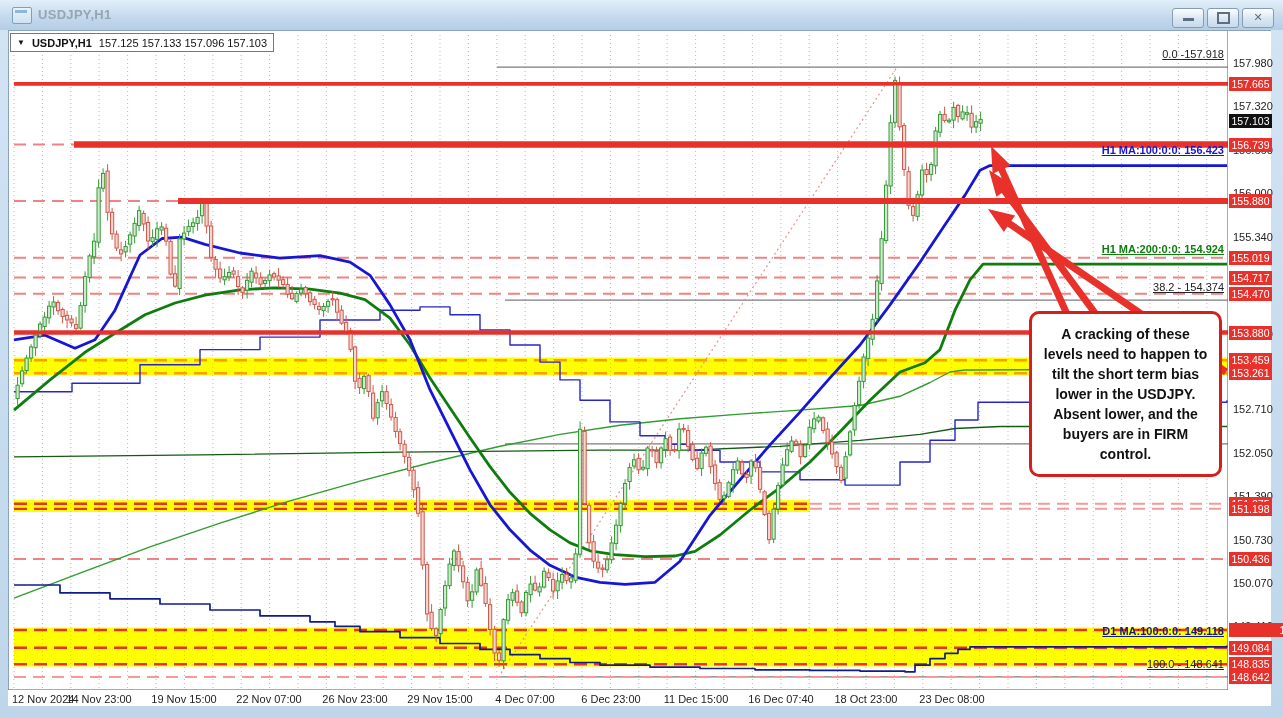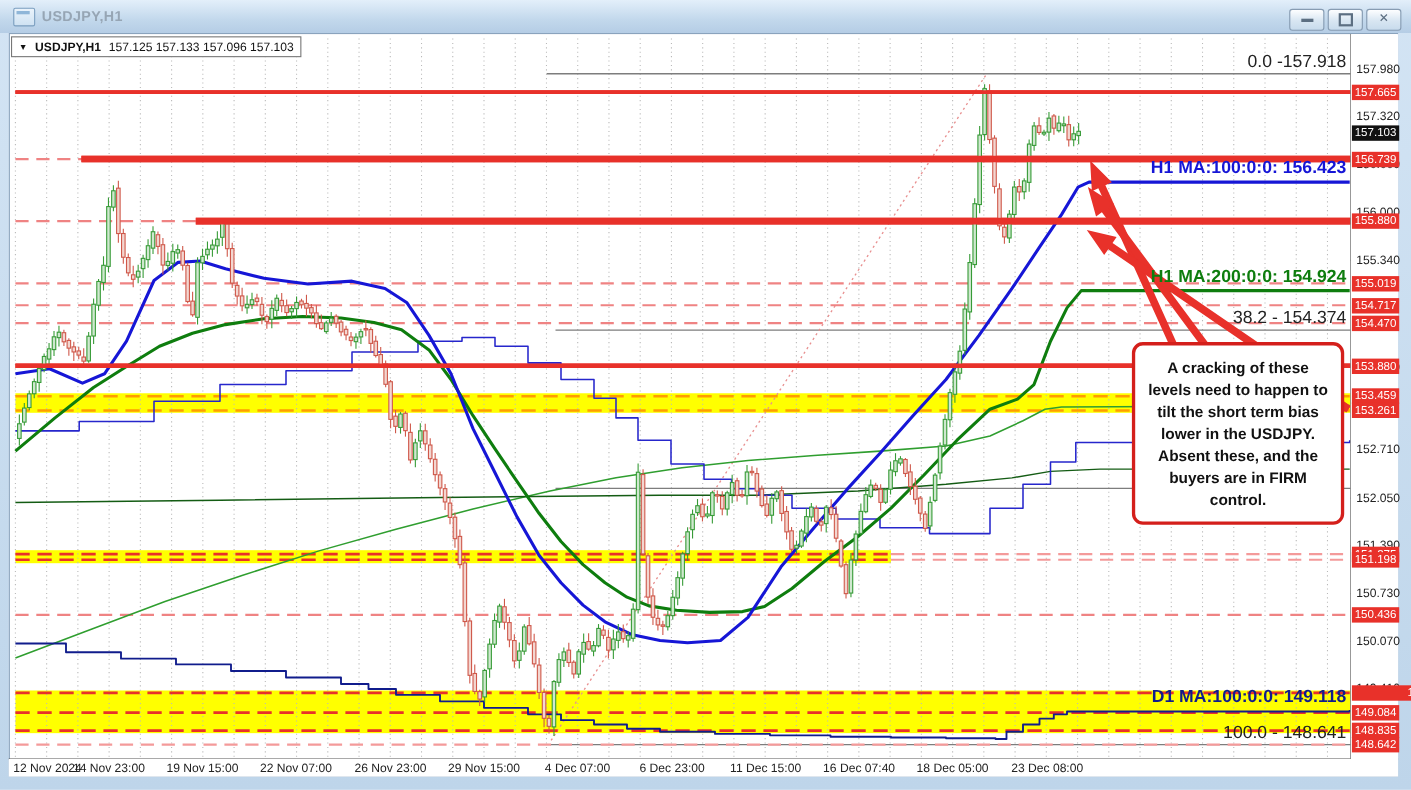--- a/index.html
+++ b/index.html
@@ -20,21 +20,21 @@
   #chartwin{position:absolute;left:8px;top:30px;width:1263px;height:676px;background:#fff;
     border:1px solid #8aa3bd;box-sizing:border-box;}
   #plot-svg{position:absolute;left:0;top:0;}
   #ohlc-box{position:absolute;left:10px;top:33px;height:17px;border:1px solid #777;background:#fff;
     display:flex;align-items:center;gap:7px;padding:0 6px;font-size:11px;color:#111;z-index:30;}
   #ohlc-box .tri{font-size:8px;color:#111;}
   #ohlc-box b{font-weight:bold;}
   .axis-tick-label{position:absolute;left:1233px;width:46px;height:12px;font-size:11px;color:#222;z-index:12;}
   .price-badge{position:absolute;left:1229px;width:43px;height:14px;font-size:10.5px;color:#fff;
     text-align:center;line-height:14px;z-index:14;}
-  .right-anno{position:absolute;height:13px;font-size:16px;text-align:right;z-index:13;white-space:nowrap;}
+  .right-anno{position:absolute;height:13px;font-size:11px;text-align:right;z-index:13;white-space:nowrap;text-decoration:underline;}
   .time-label{position:absolute;top:693px;height:13px;font-size:11px;color:#222;z-index:12;white-space:nowrap;}
   #anno-box{position:absolute;left:1029px;top:311px;width:193px;height:166px;background:#fff;
     border:3px solid #d41f1b;border-radius:10px;z-index:40;display:flex;flex-direction:column;
     justify-content:center;box-sizing:border-box;padding:4px 6px;}
   #anno-box .al{font-size:14px;line-height:20px;font-weight:bold;color:#111;text-align:center;}
   #timeaxis{position:absolute;left:8px;top:690px;width:1263px;height:16px;background:#fff;z-index:10;}
   #priceaxis{position:absolute;left:1228px;top:31px;width:43px;height:659px;background:#fff;z-index:10;}
 </style>
 </head>
 <body>
@@ -646,26 +646,26 @@
       <div class="time-label" style="top: 693px; left: 12px;">12 Nov 2024</div>
       <div class="time-label" style="top: 693px; left: 59px; width: 80px; text-align: center;">14 Nov 23:00</div>
       <div class="time-label" style="top: 693px; left: 144px; width: 80px; text-align: center;">19 Nov 15:00</div>
       <div class="time-label" style="top: 693px; left: 229px; width: 80px; text-align: center;">22 Nov 07:00</div>
       <div class="time-label" style="top: 693px; left: 315px; width: 80px; text-align: center;">26 Nov 23:00</div>
       <div class="time-label" style="top: 693px; left: 400px; width: 80px; text-align: center;">29 Nov 15:00</div>
       <div class="time-label" style="top: 693px; left: 485px; width: 80px; text-align: center;">4 Dec 07:00</div>
       <div class="time-label" style="top: 693px; left: 571px; width: 80px; text-align: center;">6 Dec 23:00</div>
       <div class="time-label" style="top: 693px; left: 656px; width: 80px; text-align: center;">11 Dec 15:00</div>
       <div class="time-label" style="top: 693px; left: 741px; width: 80px; text-align: center;">16 Dec 07:40</div>
-      <div class="time-label" style="top: 693px; left: 826px; width: 80px; text-align: center;">18 Dec 05:00</div>
+      <div class="time-label" style="top: 693px; left: 826px; width: 80px; text-align: center;">18 Oct 23:00</div>
       <div class="time-label" style="top: 693px; left: 912px; width: 80px; text-align: center;">23 Dec 08:00</div>
     </div>
 
   <div id="anno-box">
       <div class="al">A cracking of these</div>
       <div class="al">levels need to happen to</div>
       <div class="al">tilt the short term bias</div>
       <div class="al">lower in the USDJPY.</div>
-      <div class="al">Absent these, and the</div>
+      <div class="al">Absent lower, and the</div>
       <div class="al">buyers are in FIRM</div>
       <div class="al">control.</div>
     </div>
 </div>
 
 </body></html>

